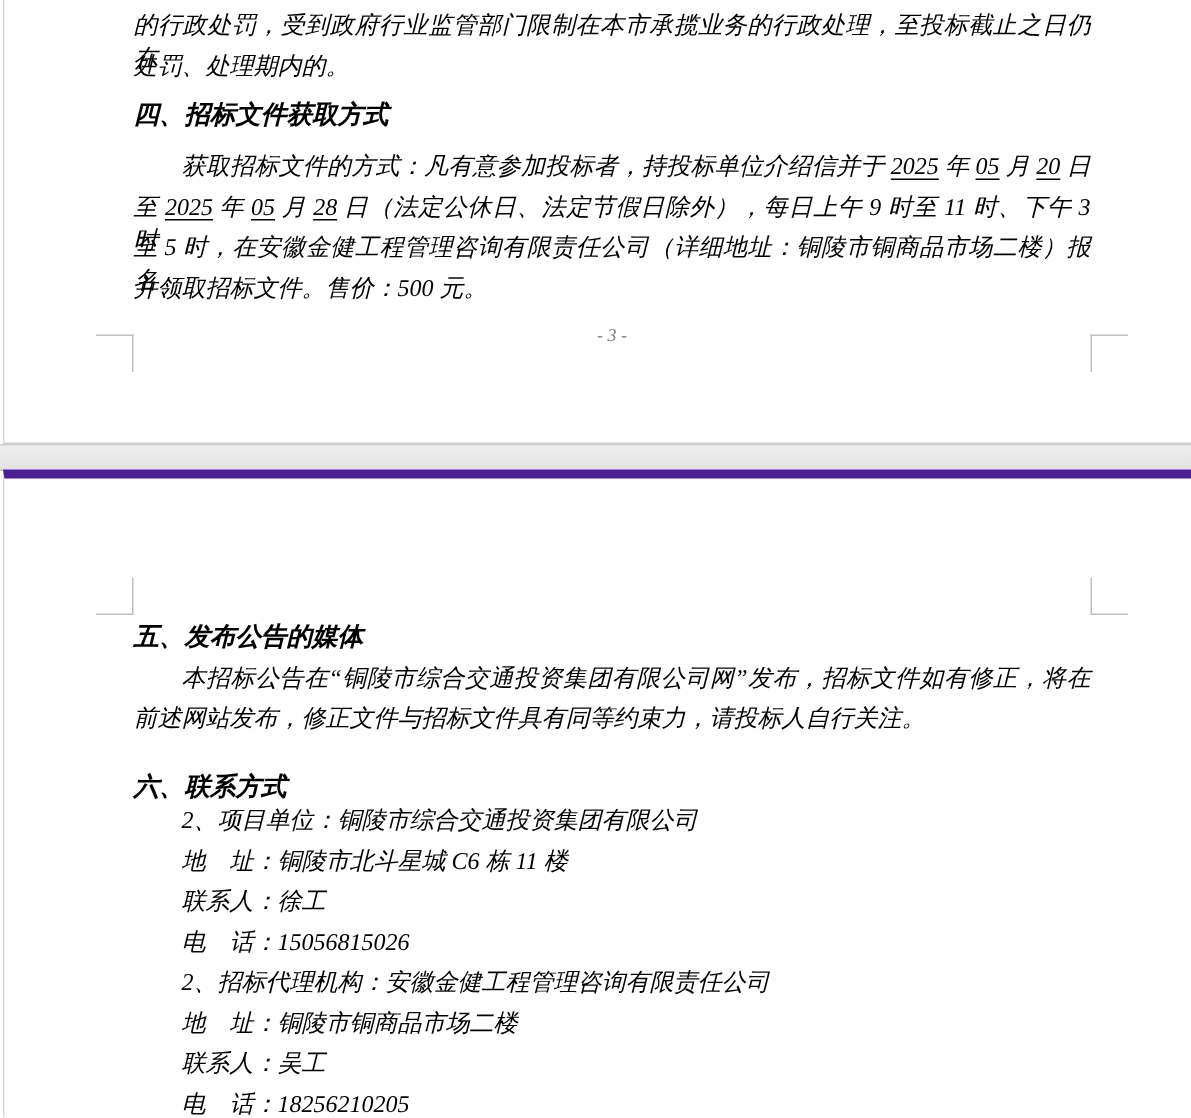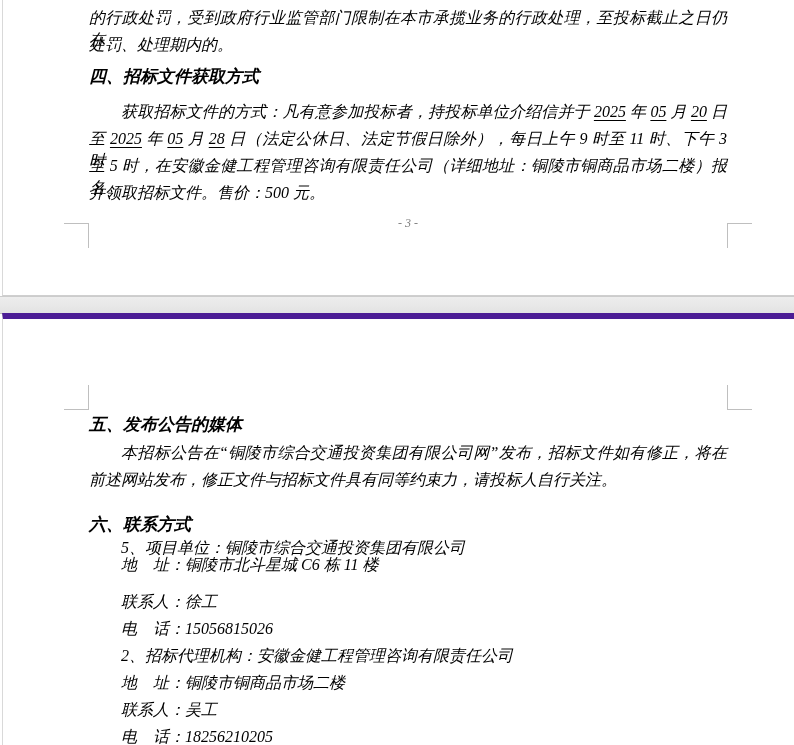--- a/index.html
+++ b/index.html
@@ -116,23 +116,23 @@
     <div class="crop crop-tr" style="left:724px; top:66px;"></div>
 
     <div class="heading" style="left:86px; top:95px;">五、发布公告的媒体</div>
 
     <div class="tline fill-indent" style="left:118px; top:123px;">本招标公告在“铜陵市综合交通投资集团有限公司网”发布，招标文件如有修正，将在</div>
 
     <div class="tline" style="left:86px; top:150px;">前述网站发布，修正文件与招标文件具有同等约束力，请投标人自行关注。</div>
 
     <div class="heading" style="left:86px; top:182px;margin-top:13px;">六、联系方式</div>
 
-    <div class="tline" style="left:118px; top:218px;">5、项目单位：铜陵市综合交通投资集团有限公司</div>
+    <div class="tline" style="left:118px; top:218px;">2、项目单位：铜陵市综合交通投资集团有限公司</div>
 
-    <div class="tline" style="left:118px; top:235px;">地　址：铜陵市北斗星城 C6 栋 11 楼</div>
+    <div class="tline" style="left:118px; top:245px;">地　址：铜陵市北斗星城 C6 栋 11 楼</div>
 
     <div class="tline" style="left:118px; top:272px;">联系人：徐工</div>
 
     <div class="tline" style="left:118px; top:299px;text-align:right;">电　话：15056815026</div>
 
     <div class="tline" style="left:118px; top:326px;text-align:center;">2、招标代理机构：安徽金健工程管理咨询有限责任公司</div>
 
     <div class="tline" style="left:118px; top:353px;">地　址：铜陵市铜商品市场二楼</div>
 
     <div class="tline" style="left:118px; top:380px;">联系人：吴工</div>

